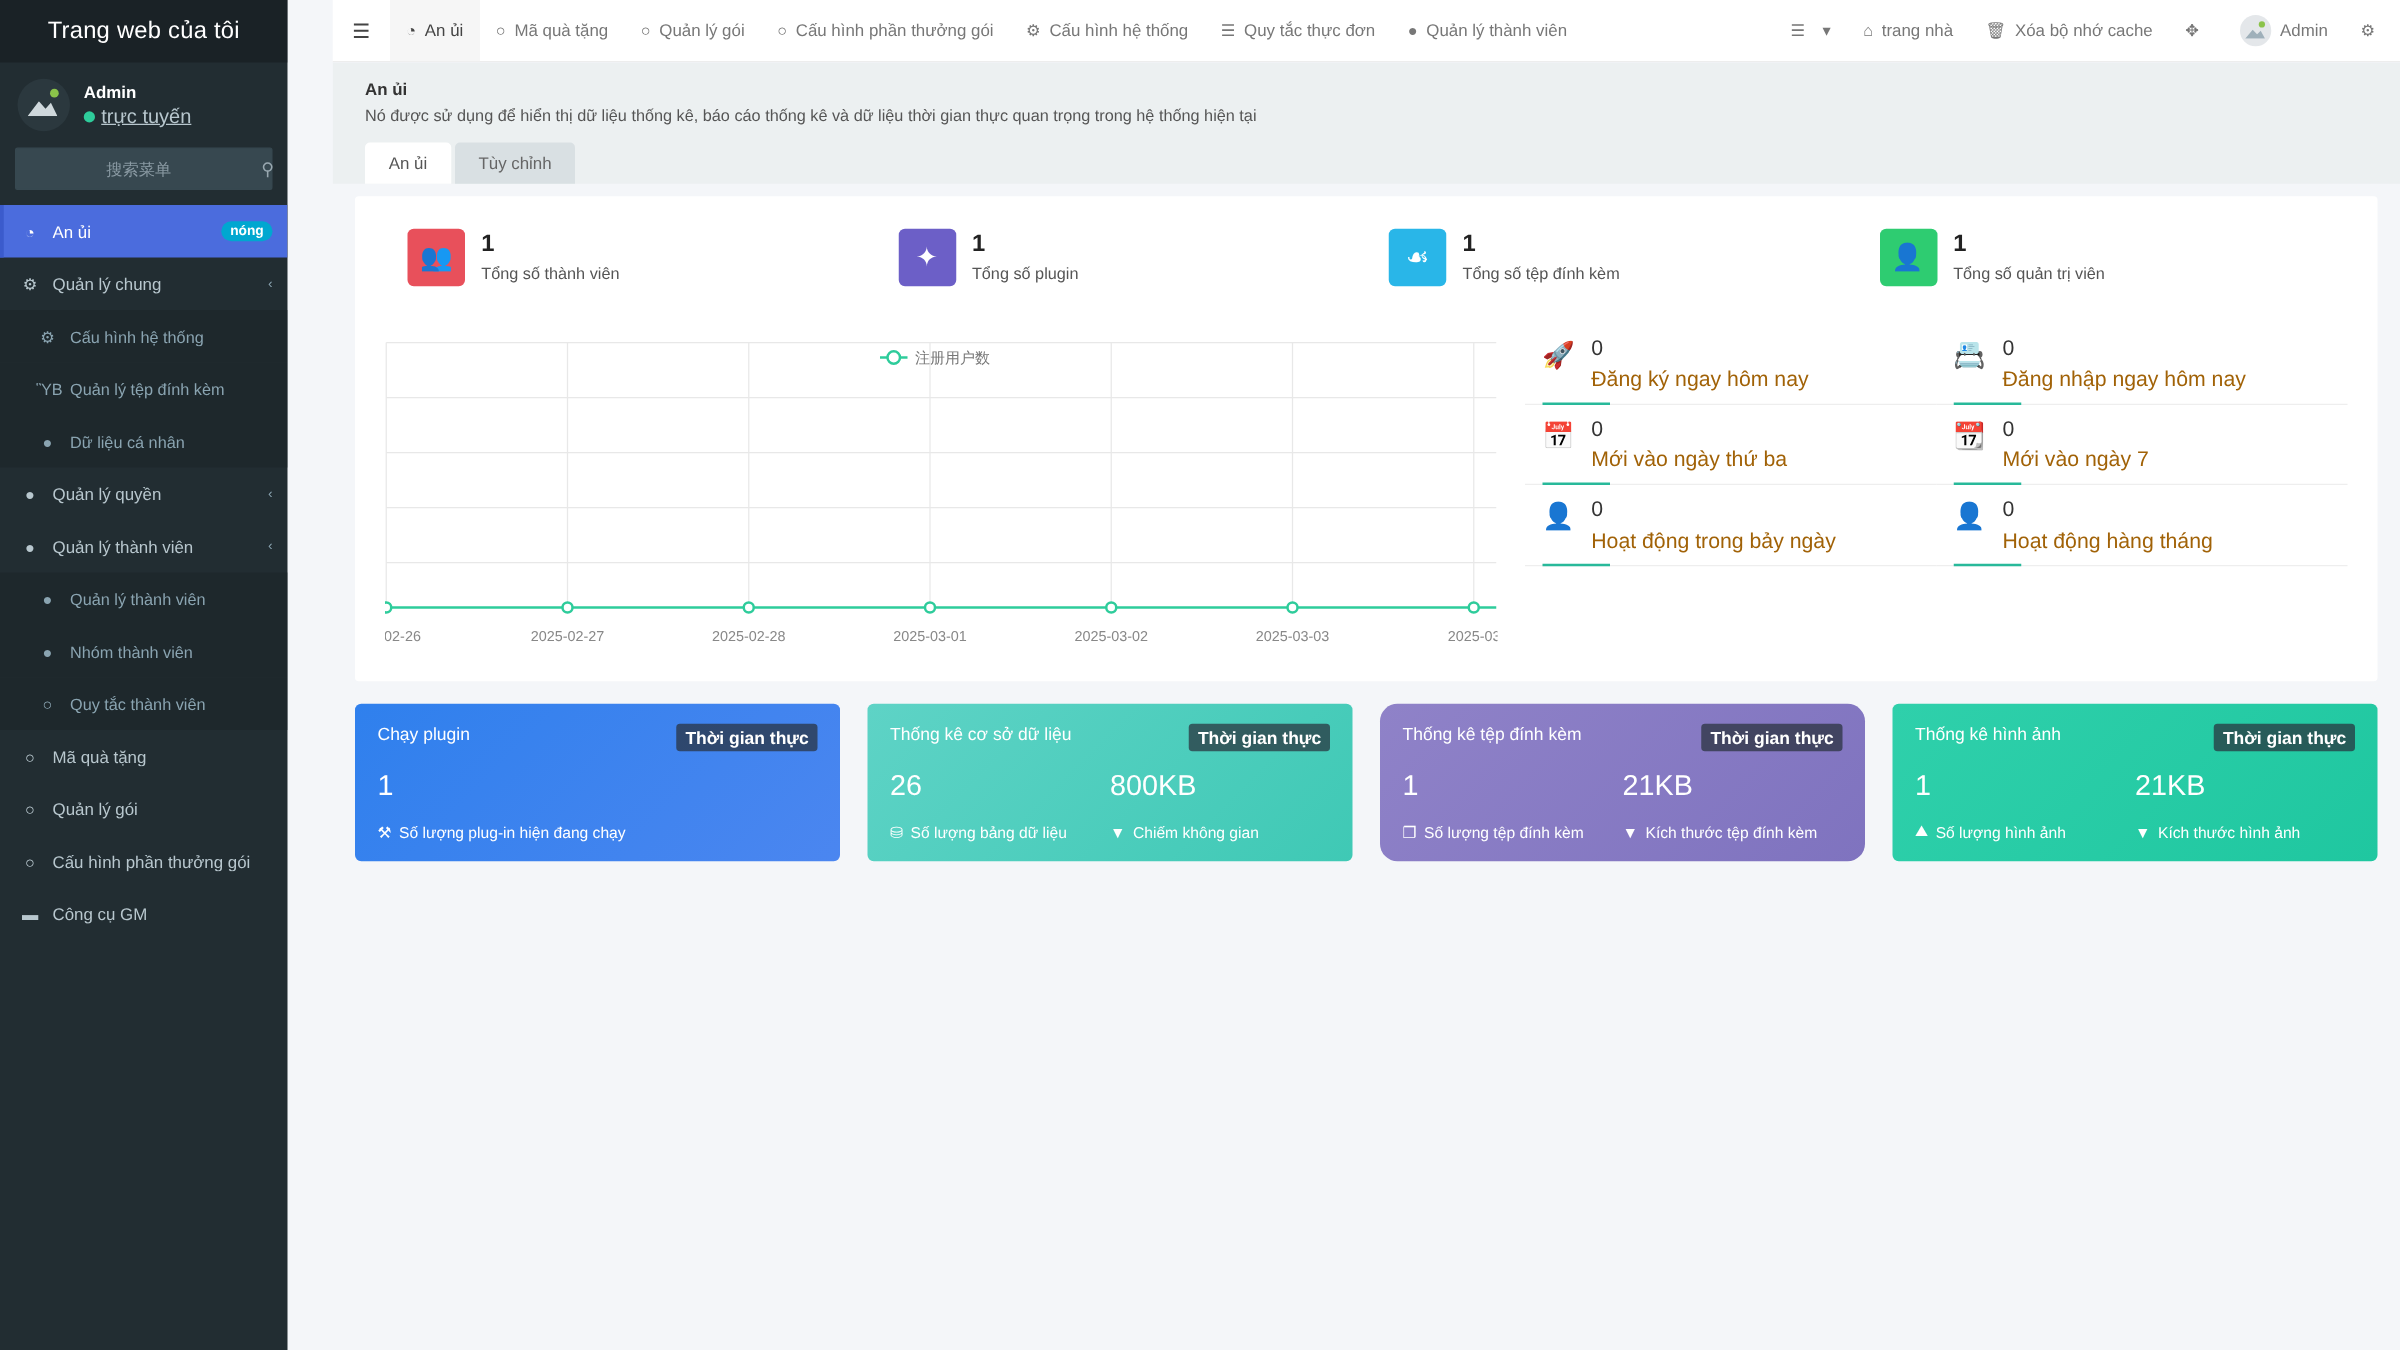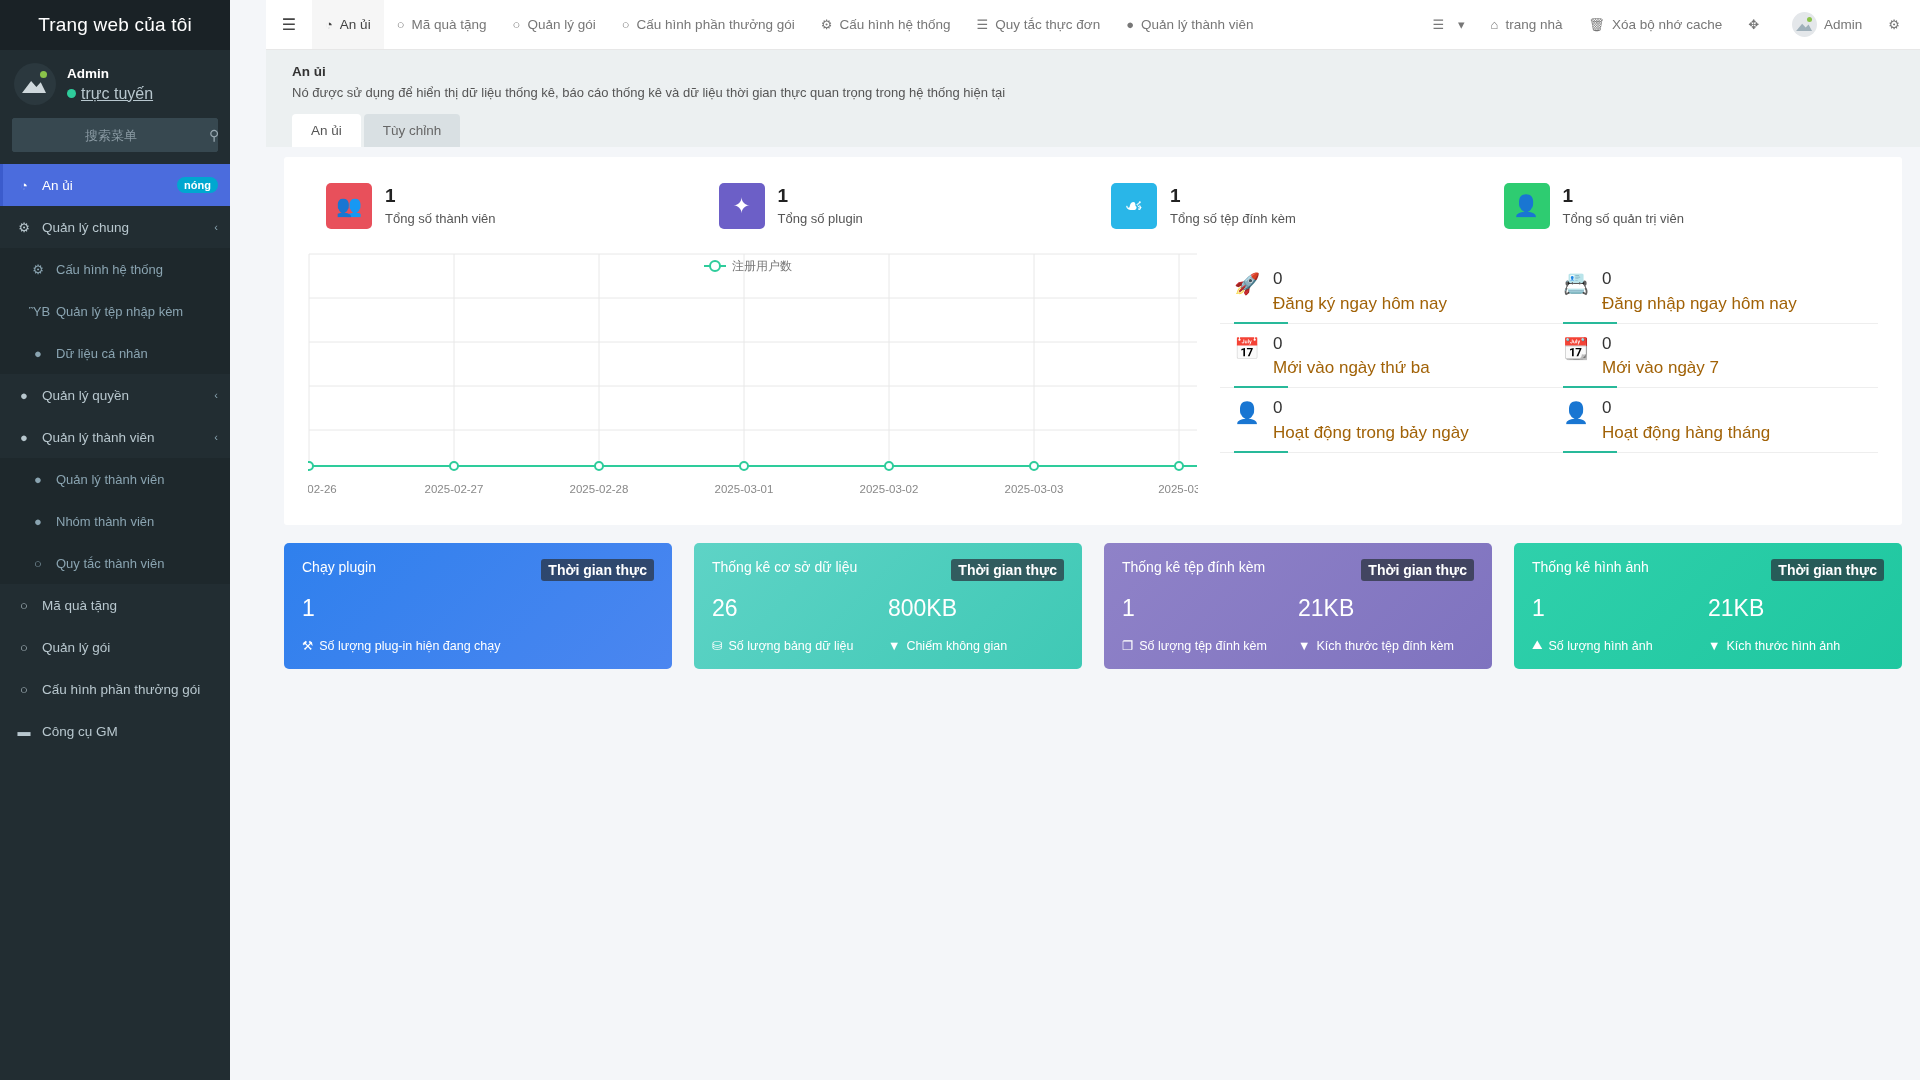--- a/index.html
+++ b/index.html
@@ -145,21 +145,21 @@
   .stat-ico {
     width: 46px; height: 46px; border-radius: 5px;
     display: flex; align-items: center; justify-content: center;
     color: #fff; font-size: 21px; flex-shrink: 0;
   }
   .stat-num { font-size: 19px; font-weight: bold; color: #222; line-height: 1.1; }
   .stat-lbl { font-size: 13px; color: #555; margin-top: 4px; }
 
   
   .midrow { display: flex; gap: 22px; margin-top: 16px; }
-  .chartbox { width: 890px; flex-shrink: 0; }
+  .chartbox { width: 890px; flex-shrink: 0; margin-top: 20px; }
   .chart-svg { display: block; }
   .legend-txt { font-size: 12px; fill: #777; }
   .axis-txt { font-size: 11.5px; fill: #888; }
 
   .metrics { flex: 1; display: flex; flex-wrap: wrap; align-content: flex-start; padding-top: 6px; }
   .metric {
     width: 50%; display: flex; gap: 13px; align-items: flex-start;
     padding: 11px 18px 9px 14px;
     border-bottom: 1px solid #eee; position: relative;
   }
@@ -228,21 +228,21 @@
         </li>
         <li class="sub">
           <a href="#">
             <span class="mi">⚙</span>
             <span class="mlabel">Cấu hình hệ thống</span>
           </a>
         </li>
         <li class="sub">
           <a href="#">
             <span class="mi">ὛB</span>
-            <span class="mlabel">Quản lý tệp nhập kèm</span>
+            <span class="mlabel">Quản lý tệp đính kèm</span>
           </a>
         </li>
         <li class="sub">
           <a href="#">
             <span class="mi">●</span>
             <span class="mlabel">Dữ liệu cá nhân</span>
           </a>
         </li>
         <li class="">
           <a href="#">
@@ -535,21 +535,21 @@
               <div>
                 <span>⛁</span>
                 <span>Số lượng bảng dữ liệu</span>
               </div>
               <div>
                 <span>▼</span>
                 <span>Chiếm không gian</span>
               </div>
             </div>
           </div>
-          <div class="bcard" style="background: linear-gradient(135deg, rgb(143, 130, 200), rgb(127, 115, 191));">
+          <div class="bcard" style="background: linear-gradient(135deg, rgb(143, 130, 200), rgb(127, 115, 191)); border-radius: 14px;">
             <div class="bcard-head">
               <div class="bcard-title">Thống kê tệp đính kèm</div>
               <div class="rt-badge">Thời gian thực</div>
             </div>
             <div class="bcard-vals">
               <div class="bcard-val">1</div>
               <div class="bcard-val">21KB</div>
             </div>
             <div class="bcard-foot">
               <div>

